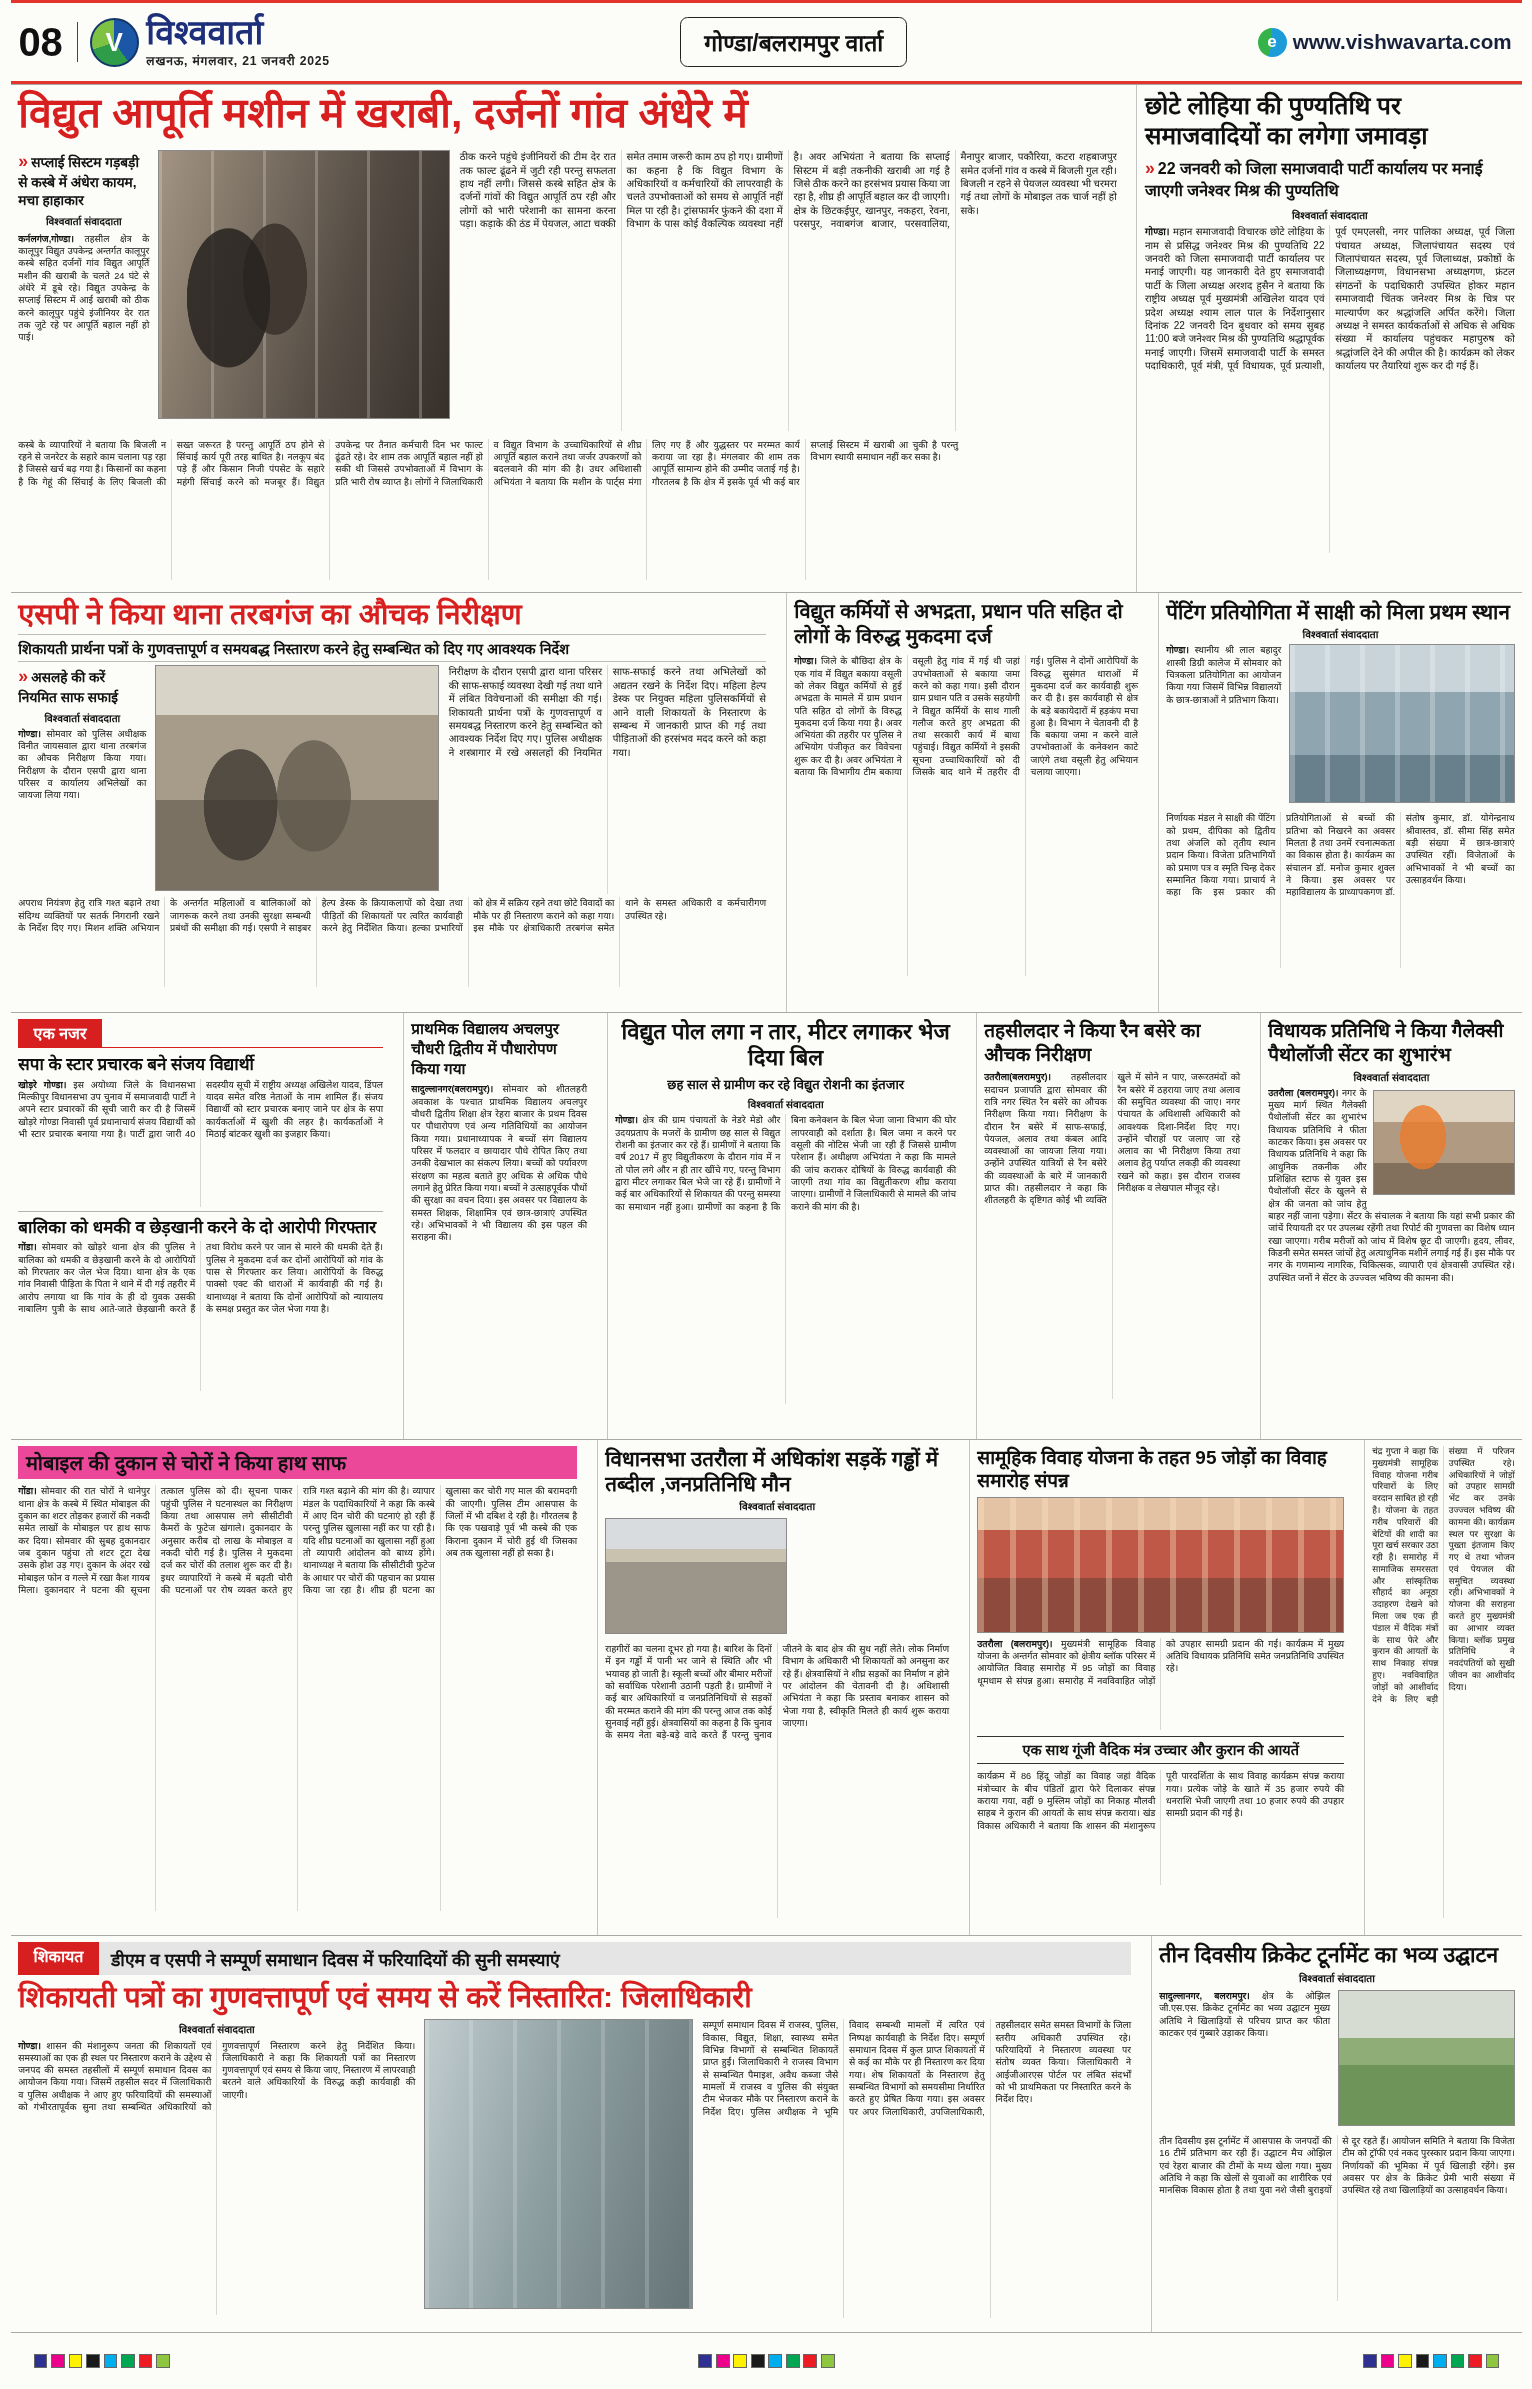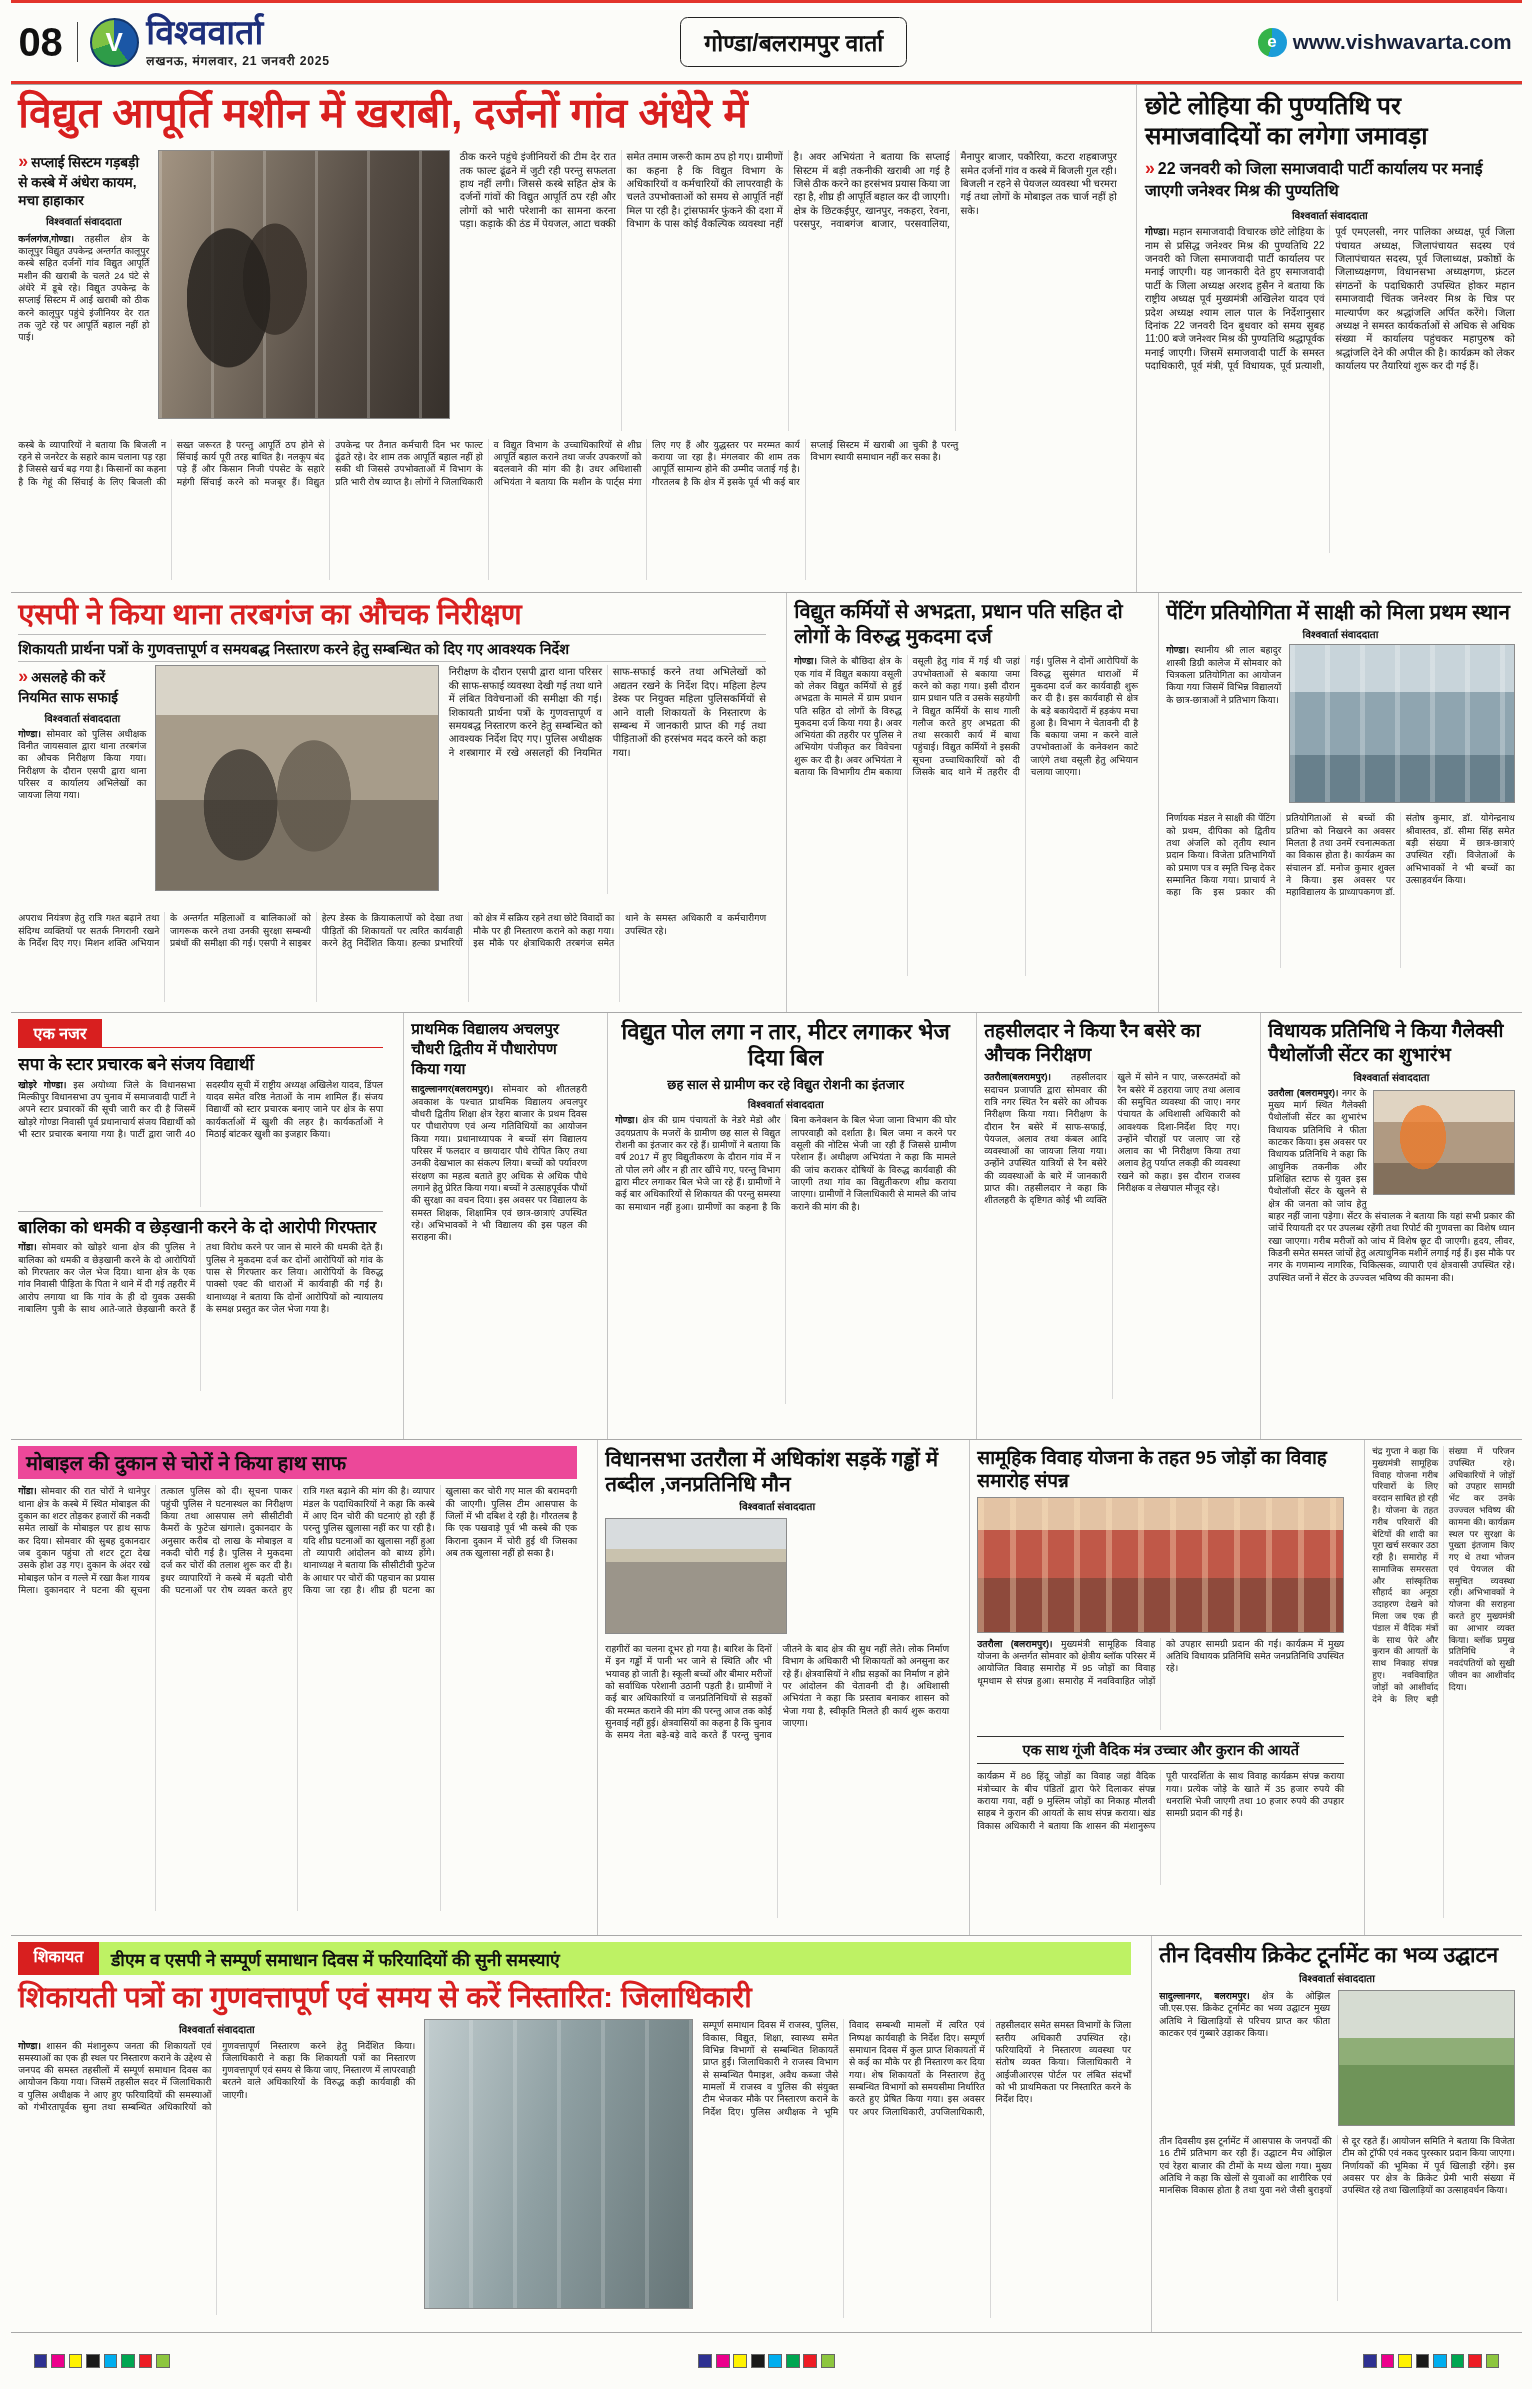--- a/index.html
+++ b/index.html
@@ -85,21 +85,21 @@
 
   
   .band2 { height:420px; }
   .sp { width:763px; }
   .sp-h { font-size:29px; line-height:1.1; }
   .sp-sub { font-weight:700; font-size:14.5px; border-top:0.8px solid #bbb; border-bottom:0.8px solid #bbb; padding:3.1px 0; margin:3.1px 0; }
   .sp-row { display:flex; gap:9.2px; height:229px; }
   .sp-kick { width:128px; }
   .ph-sp { width:284px; height:226px; }
   .sp-right { flex:1; height:100%; }
-  .sp-bottom { margin-top:18px; height:90px; }
+  .sp-bottom { margin-top:3px; height:90px; }
   .vk { width:360px; }
   .vk-h { font-size:20px; line-height:1.25; }
   .vk-body { height:321px; margin-top:6.1px; }
   .paint { flex:1; }
   .paint-h { font-size:20.6px; line-height:1.22; }
   .paint-row { display:flex; gap:7.6px; height:162px; margin-top:3.1px; }
   .paint-left { width:115px; }
   .ph-paint { flex:1; height:159px; }
   .paint-bottom { margin-top:6.1px; height:156px; }
 
@@ -143,21 +143,21 @@
   .marr-top { height:92px; }
   .marr-inset { font-weight:700; font-size:14.5px; text-align:center; border-top:1.1px solid #333; border-bottom:1.1px solid #333; padding:3.8px 1.5px; margin:6.1px 0; line-height:1.3; }
   .marr-mid { height:115px; }
   .marr-side { flex:1; }
   .marr-side .bt { height:472px; }
 
   
   .band5 { height:397px; }
   .comp { width:1128px; }
   .comp-bar { display:flex; align-items:stretch; gap:0; }
-  .gray-bar { background:#bef264; font-weight:700; font-size:17.6px; padding:4.6px 12.2px; flex:1; }
+  .gray-bar { background:#e5e5e5; font-weight:700; font-size:17.6px; padding:4.6px 12.2px; flex:1; }
   .comp-h { font-size:29px; line-height:1.15; margin:6.1px 0 4.6px; }
   .comp-row { display:flex; gap:9.2px; height:299px; }
   .comp-left { width:397px; height:100%; }
   .ph-complaint { width:269px; height:290px; }
   .comp-right { flex:1; height:100%; }
   .cric { flex:1; }
   .cric-h { font-size:21.4px; line-height:1.22; }
   .cric-row { display:flex; gap:7.6px; height:139px; margin-top:4.6px; }
   .cric-start { flex:1; }
   .ph-cricket { width:177px; height:136px; }

